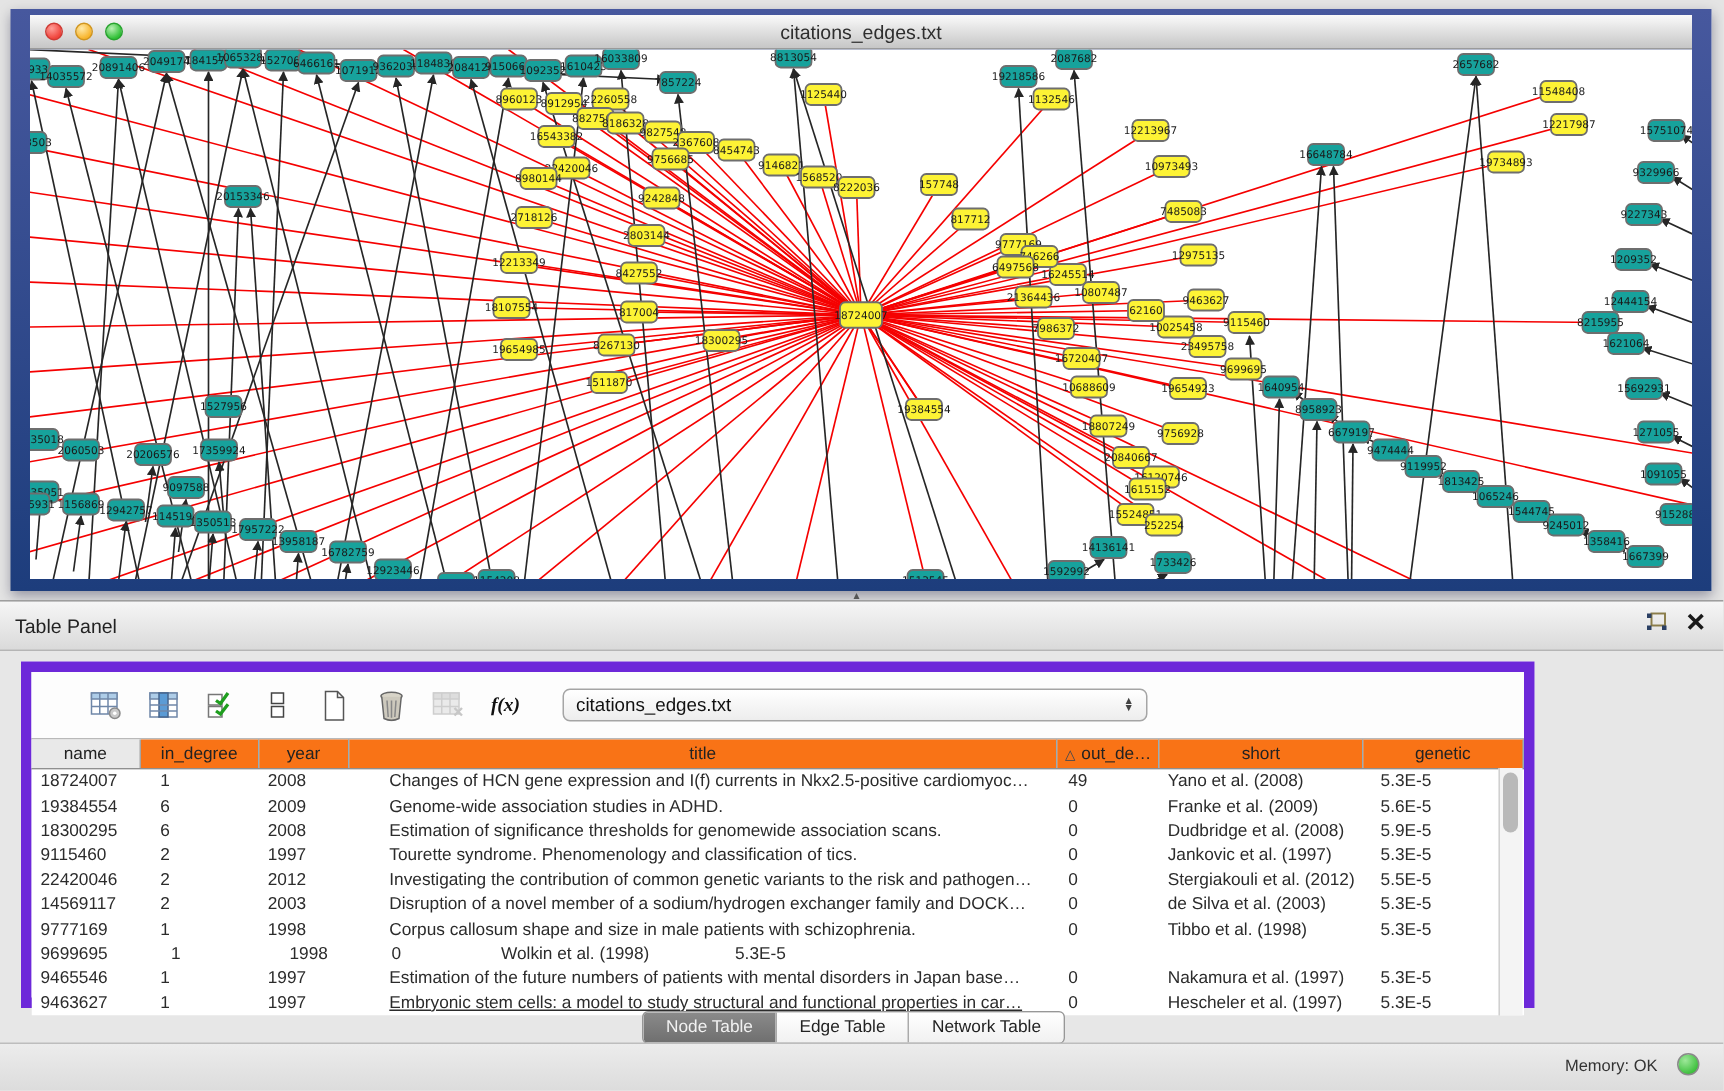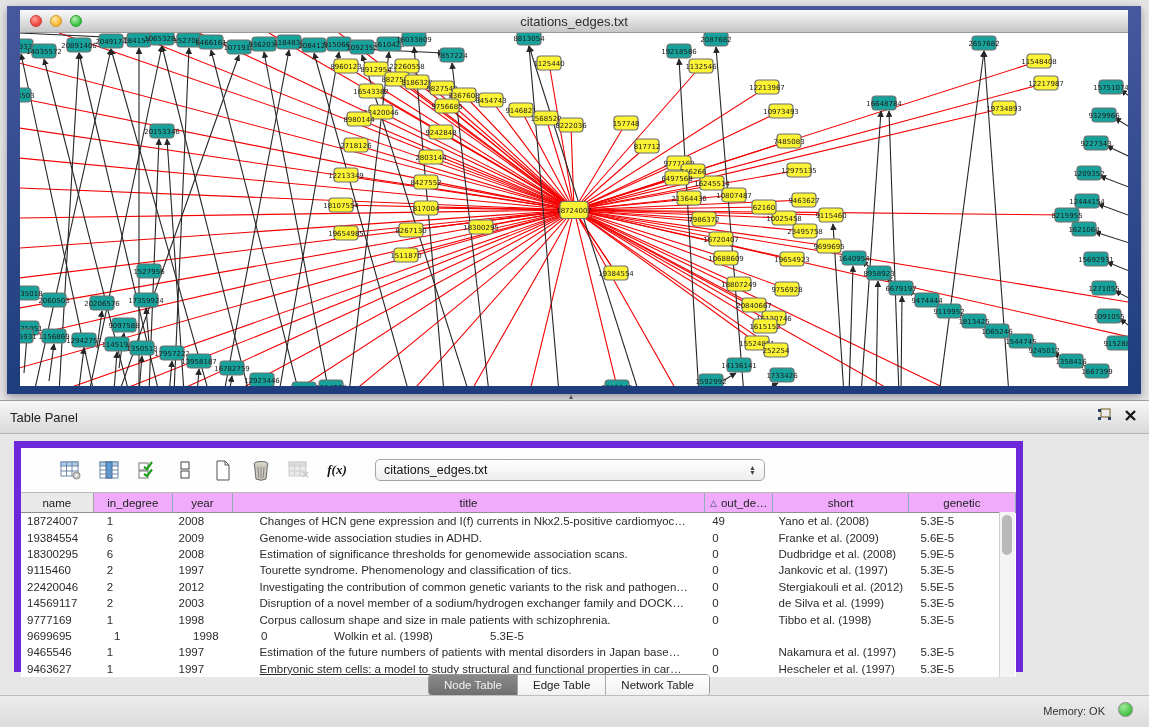--- a/index.html
+++ b/index.html
@@ -34,21 +34,21 @@
     background:#fff;border:7px solid #6d28d9;box-sizing:border-box;}
   .toolbar{height:44px;display:flex;align-items:center;padding-left:38px;gap:14px;background:#fdfdfd;}
   .tbicon{width:24px;height:22px;display:flex;align-items:center;justify-content:center;}
   .fx{font-family:"Liberation Serif",serif;font-style:italic;font-weight:bold;font-size:13px;color:#111;}
   .combo{width:390px;height:22px;border:1px solid #a5a5a5;border-radius:5px;
     background:linear-gradient(#ffffff,#ededed);display:flex;align-items:center;
     font-size:12.5px;color:#111;padding:0 8px;box-sizing:border-box;margin-left:12px;}
   .combo .arrows{margin-left:auto;display:flex;flex-direction:column;line-height:5px;font-size:7px;color:#444;}
   
   .thead{display:flex;height:19px;border-top:1px solid #b9b9b9;border-bottom:1px solid #8f8f8f;}
-  .th{background:#f0abfc;border-right:1px solid #93aebb;box-sizing:border-box;
+  .th{background:#f97316;border-right:1px solid #93aebb;box-sizing:border-box;
       display:flex;align-items:center;justify-content:center;font-size:11.5px;color:#222;overflow:hidden;white-space:nowrap;}
   .th.name-col{background:#e9e9e9;border-right:1px solid #a5a5a5;}
   .th .sort{font-size:9px;margin-right:4px;color:#345;}
   .tbody{position:relative;overflow:hidden;height:164px;}
   .tr{display:flex;height:16.4px;align-items:center;background:#fff;}
   .td{font-size:11.5px;color:#2b2b2b;white-space:nowrap;overflow:hidden;box-sizing:border-box;}
   .vscroll{position:absolute;right:1px;top:64px;width:15px;height:165px;background:#f4f4f4;border-left:1px solid #d0d0d0;}
   .vthumb{position:absolute;left:2px;top:3px;width:10px;height:40px;border-radius:6px;background:#b9b9b9;}
   
   .tabs{position:absolute;left:428px;top:240px;height:20px;display:flex;
@@ -680,21 +680,21 @@
           <div class="td" style="width: 75px; padding-left: 7px;">0</div>
           <div class="td" style="width: 149px; padding-left: 5px;">Stergiakouli et al. (2012)</div>
           <div class="td" style="width: 118px; padding-left: 12px;">5.5E-5</div>
         </div>
         <div class="tr">
           <div class="td" style="width: 80px; padding-left: 6px;">14569117</div>
           <div class="td" style="width: 87px; padding-left: 13px;">2</div>
           <div class="td" style="width: 66px; padding-left: 5px;">2003</div>
           <div class="td" style="width: 520px; padding-left: 26px;">Disruption of a novel member of a sodium/hydrogen exchanger family and DOCK…</div>
           <div class="td" style="width: 75px; padding-left: 7px;">0</div>
-          <div class="td" style="width: 149px; padding-left: 5px;">de Silva et al. (1999)</div>
+          <div class="td" style="width: 149px; padding-left: 5px;">de Silva et al. (2003)</div>
           <div class="td" style="width: 118px; padding-left: 12px;">5.3E-5</div>
         </div>
         <div class="tr">
           <div class="td" style="width: 80px; padding-left: 6px;">9777169</div>
           <div class="td" style="width: 87px; padding-left: 13px;">1</div>
           <div class="td" style="width: 66px; padding-left: 5px;">1998</div>
           <div class="td" style="width: 520px; padding-left: 26px;">Corpus callosum shape and size in male patients with schizophrenia.</div>
           <div class="td" style="width: 75px; padding-left: 7px;">0</div>
           <div class="td" style="width: 149px; padding-left: 5px;">Tibbo et al. (1998)</div>
           <div class="td" style="width: 118px; padding-left: 12px;">5.3E-5</div>

